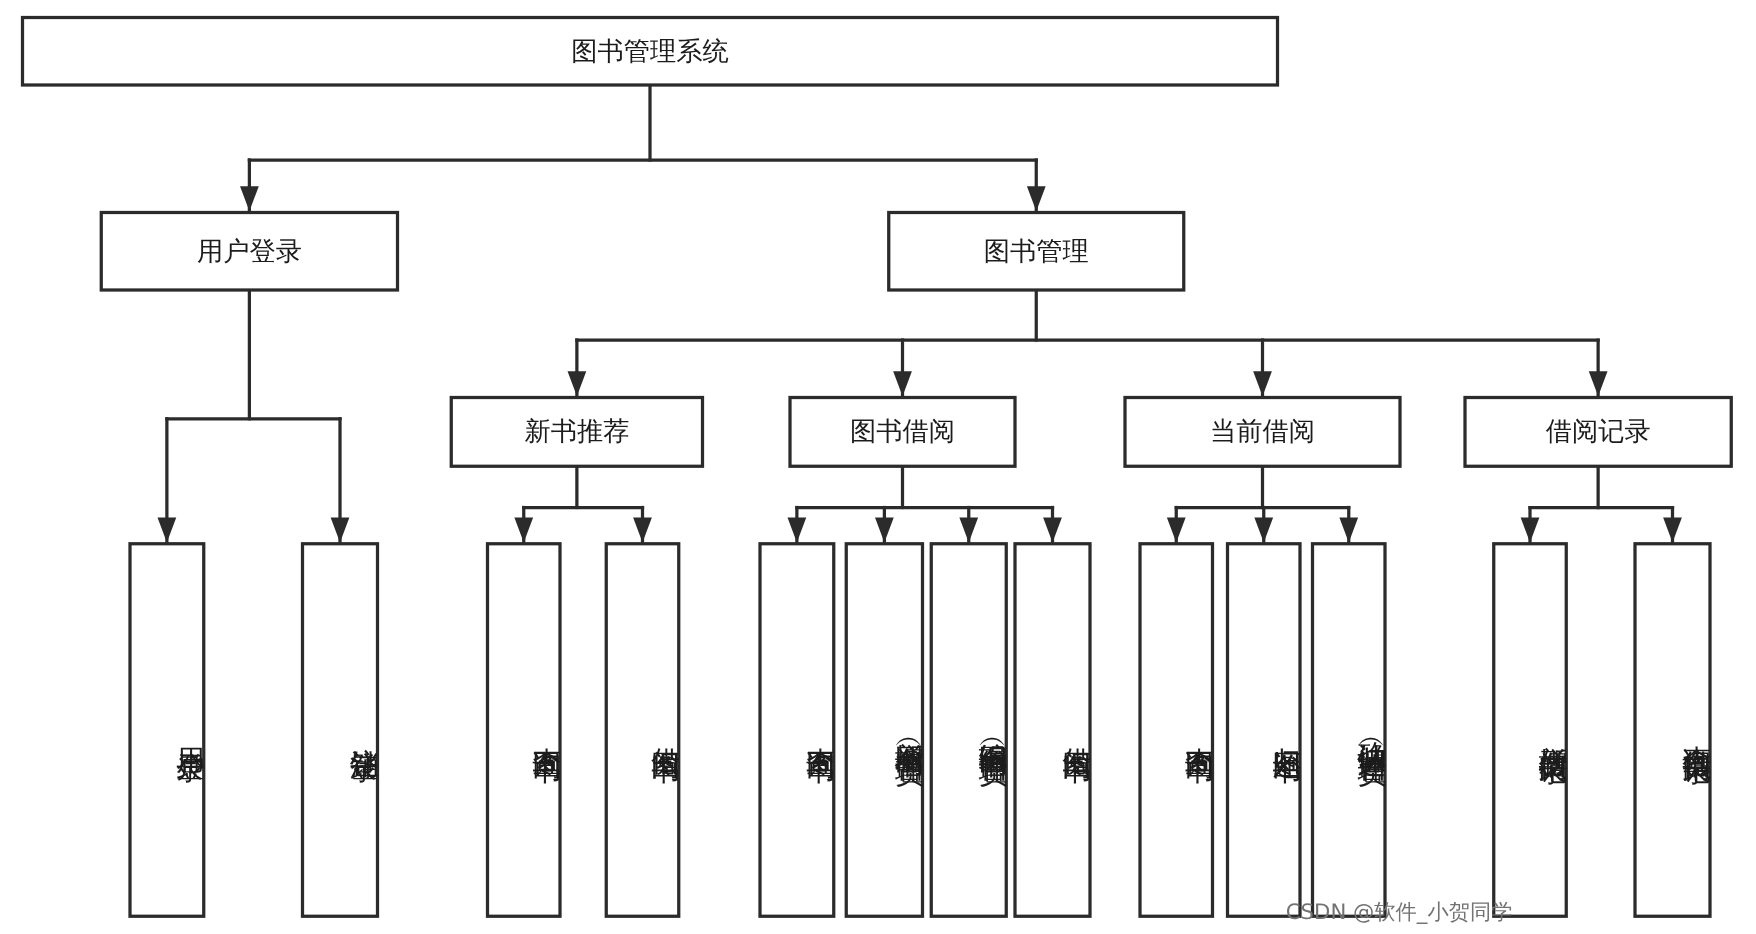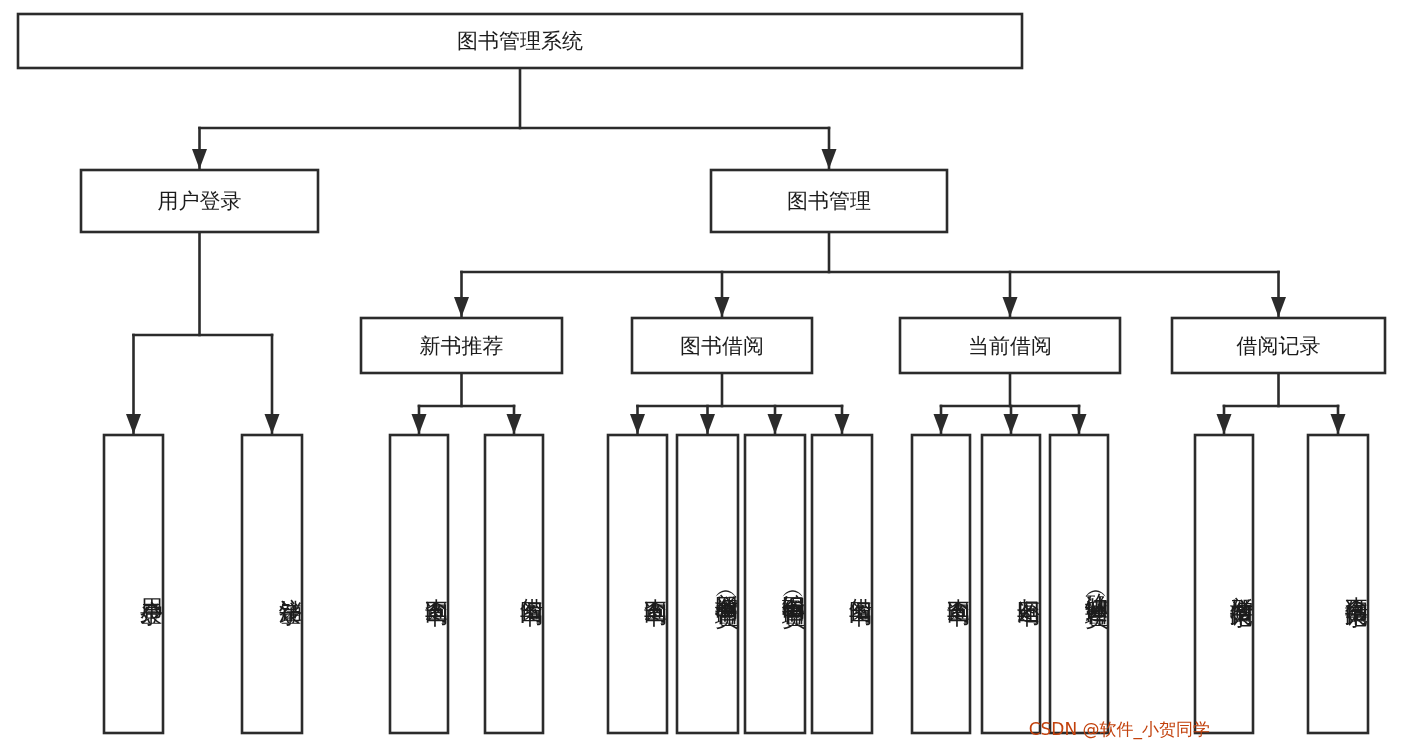--- a/index.html
+++ b/index.html
@@ -62,21 +62,21 @@
     align-items: flex-start;
     justify-content: center;
     pointer-events: none;
   }
   .watermark {
     position: absolute;
     right: 8px;
     bottom: 6px;
     font-family: "DejaVu Sans", "Liberation Sans", sans-serif;
     font-size: 17px;
-    color: #c2410c;
+    color: #737373;
     white-space: nowrap;
   }
 </style>
 </head>
 <body>
 
 <div id="diagram-root">
 
   <svg id="flow-svg" viewBox="0 0 1405 747">
     <g id="connectors-layer">

